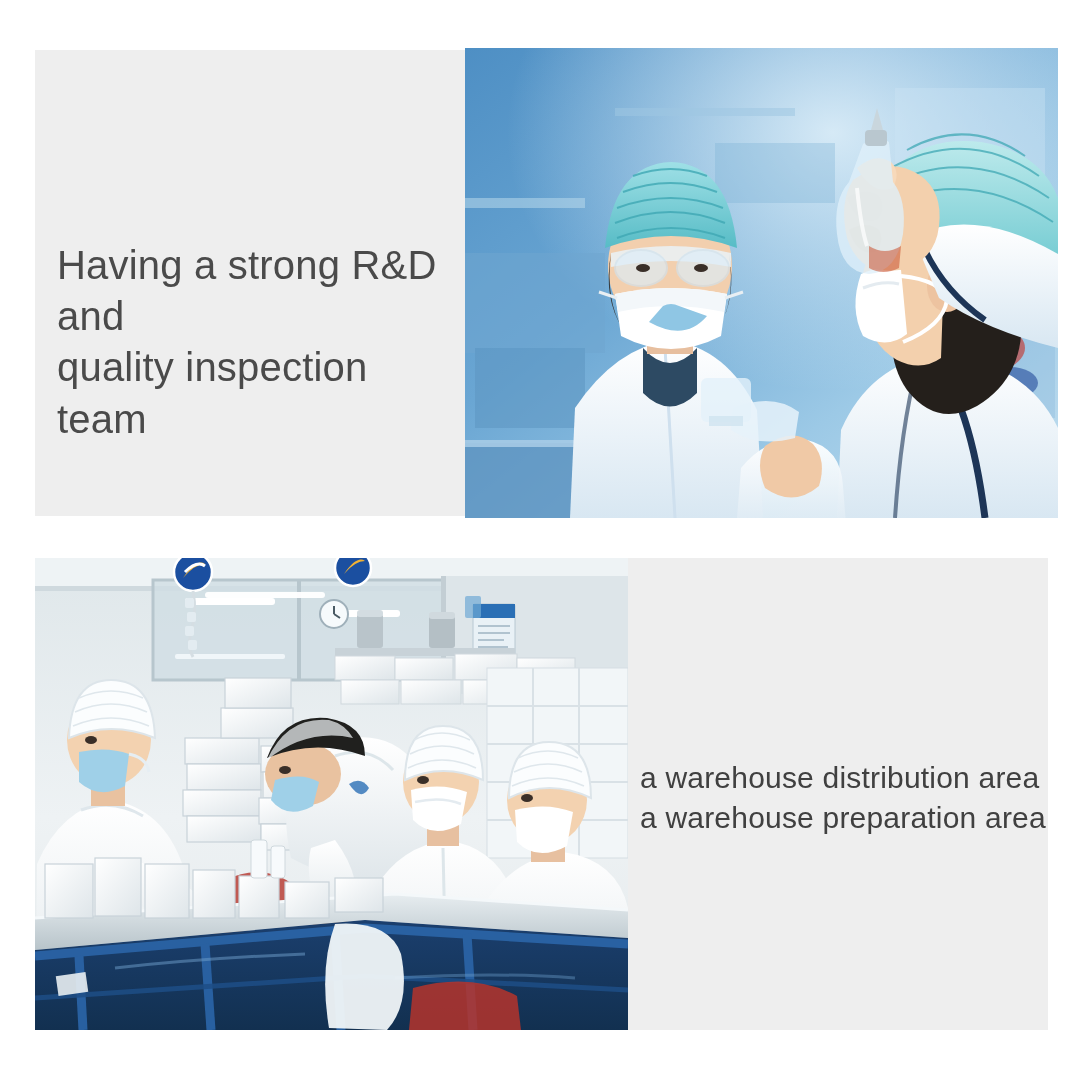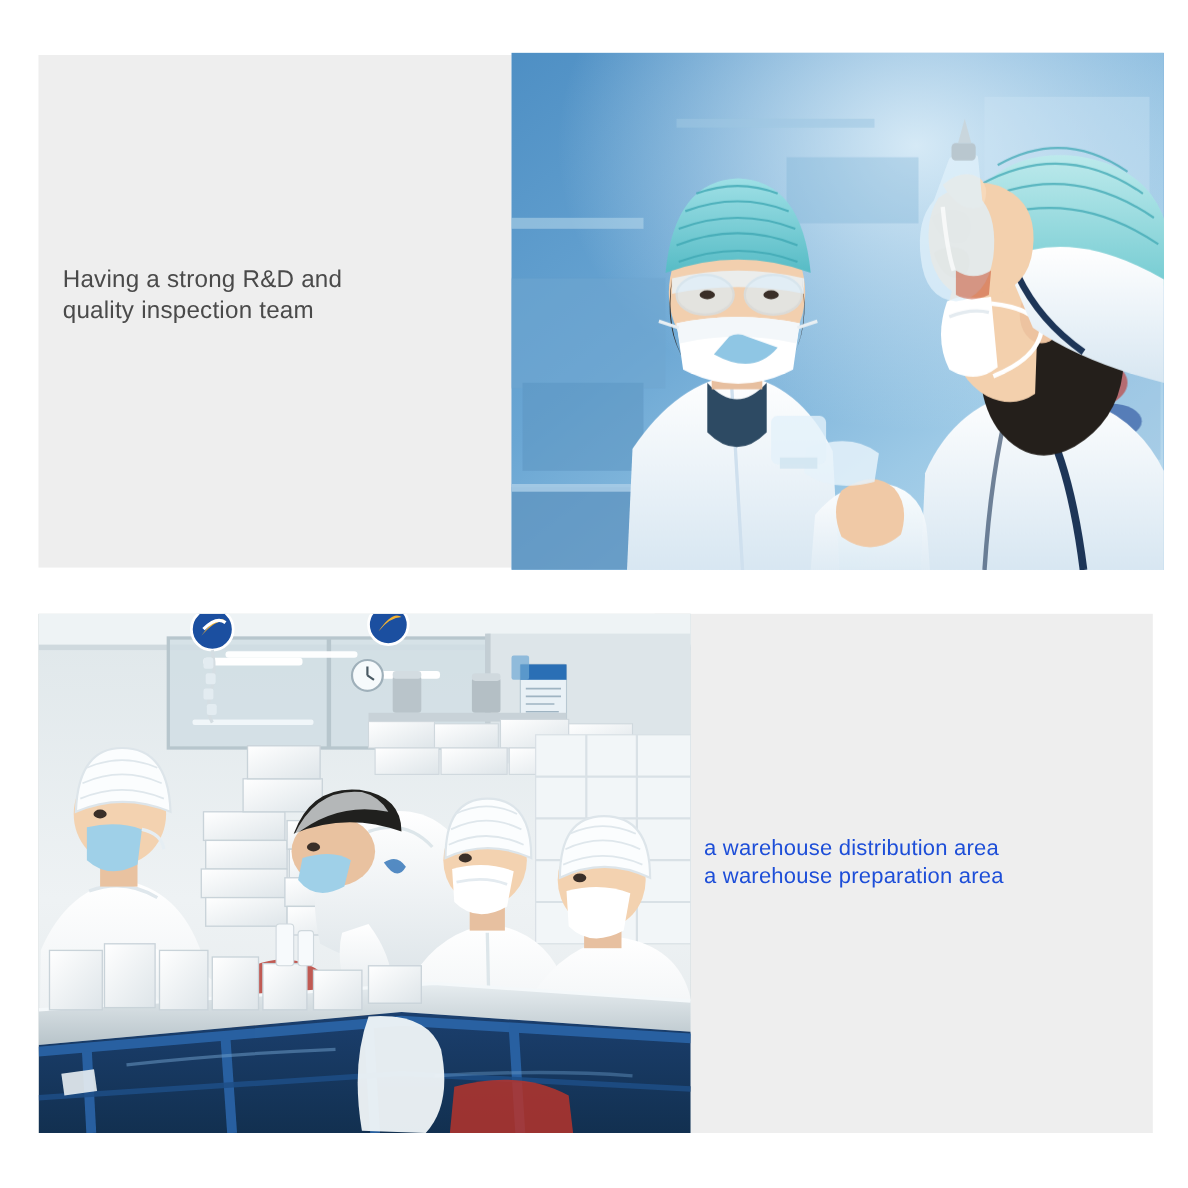--- a/index.html
+++ b/index.html
@@ -21,21 +21,21 @@
   .panel-top{
     position:absolute;left:0;top:2px;
     width:432px;height:466px;
     background:#eeeeee;
   }
   .caption-top{
     position:absolute;
     left:22px; top:192px;
     width:400px;
     color:#4a4a4a;
-    font-size:22px;
+    font-size:40px;
     line-height:1.28;
     letter-spacing:0.2px;
     white-space:pre-line;
   }
   .photo-top{
     position:absolute;
     left:430px; top:0px;
     width:593px;height:470px;
     overflow:hidden;
     background:#6ea8d8;
@@ -57,22 +57,22 @@
     position:absolute;
     left:0;top:0;
     width:593px;height:472px;
     overflow:hidden;
     background:#cdd5d8;
   }
   .caption-bottom{
     position:absolute;
     left:605px; top:200px;
     width:420px;
-    color:#1d4ed8;
-    font-size:20px;
+    color:#404040;
+    font-size:30px;
     line-height:1.32;
     letter-spacing:0.2px;
     white-space:pre-line;
   }
 
   .ph-svg{display:block;width:100%;height:100%;}
 </style>
 </head>
 <body>
 

